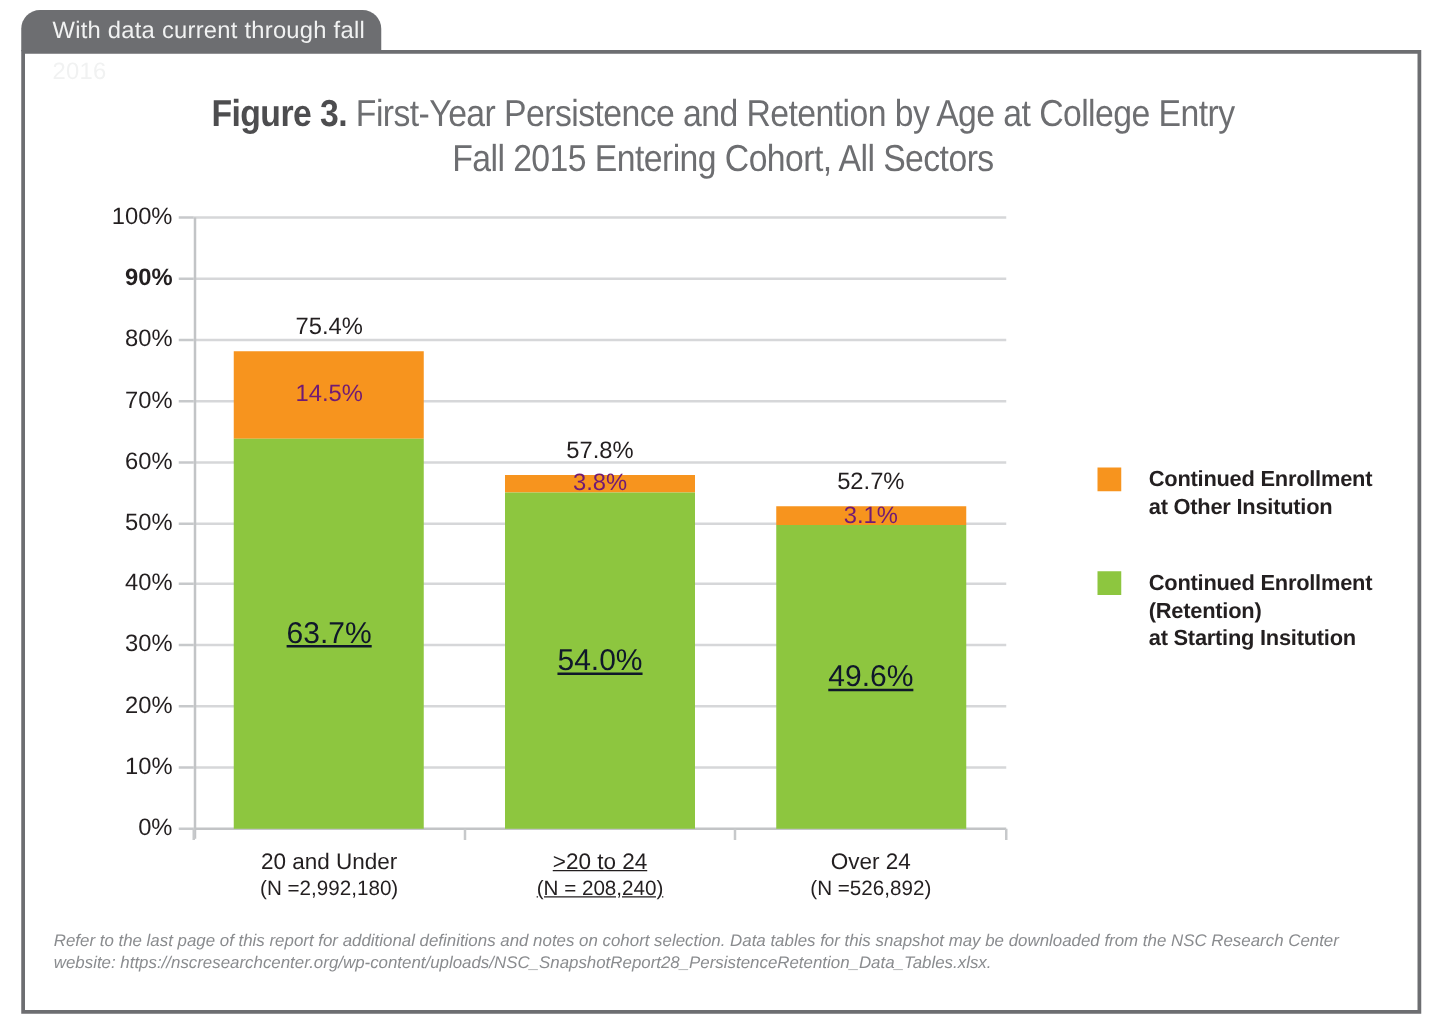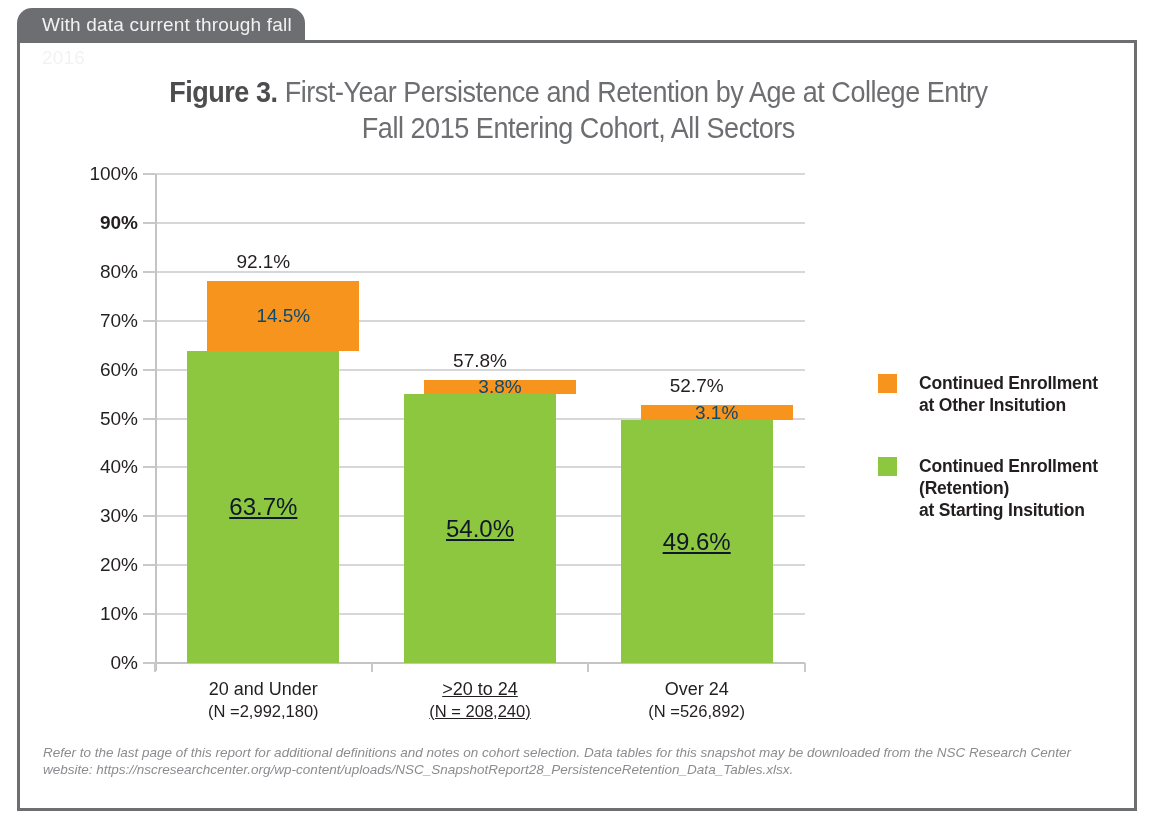--- a/index.html
+++ b/index.html
@@ -56,21 +56,21 @@
     text-align: right; font-size: 19px; color: #231F20;
   }
   .bar-stack {
     position: absolute; width: 152px;
     display: flex; flex-direction: column;
   }
   .seg-orange {
     width: 100%; flex: 0 0 auto;
     display: flex; align-items: center; justify-content: center;
     overflow: visible; white-space: nowrap;
-    font-size: 19px; color: #0c4a6e; margin-left: 20px;
+    font-size: 19px; color: #701a75;
   }
   .seg-green {
     width: 100%; flex: 1 1 auto;
     display: flex; align-items: center; justify-content: center;
     font-size: 24px; color: #0f172a; text-decoration: underline;
   }
   .total-label {
     position: absolute; width: 152px; text-align: center;
     font-size: 19px; color: #231F20;
   }
@@ -145,21 +145,21 @@
       <div class="ytick" style="left: 143px; top: 221.9px;"></div>
       <div class="ylabel" style="top: 211.9px; font-weight: bold;">90%</div>
       <div class="gridline" style="position: absolute; left: 155px; top: 173px; width: 650px;"></div>
       <div class="ytick" style="left: 143px; top: 173px;"></div>
       <div class="ylabel" style="top: 163px;">100%</div>
       <div class="axis-line" style="left: 155px; top: 174px; height: 497px;"></div>
       <div class="bar-stack" style="left: 187.333px; top: 280.602px; height: 382.398px;">
         <div class="seg-orange" style="height: 70.905px; background: rgb(247, 148, 30);">14.5%</div>
         <div class="seg-green" style="background: rgb(141, 198, 63);">63.7%</div>
       </div>
-      <div class="total-label" style="left: 187.333px; top: 250.602px;">92.1%</div>
+      <div class="total-label" style="left: 187.333px; top: 250.602px;">75.4%</div>
       <div class="xlabel" style="left: 153.333px; top: 678px;">
         <div class="cat">20 and Under</div>
         <div class="sub">(N =2,992,180)</div>
       </div>
       <div class="bar-stack" style="left: 404px; top: 380.358px; height: 282.642px;">
         <div class="seg-orange" style="height: 14px; background: rgb(247, 148, 30);">3.8%</div>
         <div class="seg-green" style="background: rgb(141, 198, 63);">54.0%</div>
       </div>
       <div class="total-label" style="left: 404px; top: 350.358px;">57.8%</div>
       <div class="xlabel" style="left: 370px; top: 678px; text-decoration: underline;">

